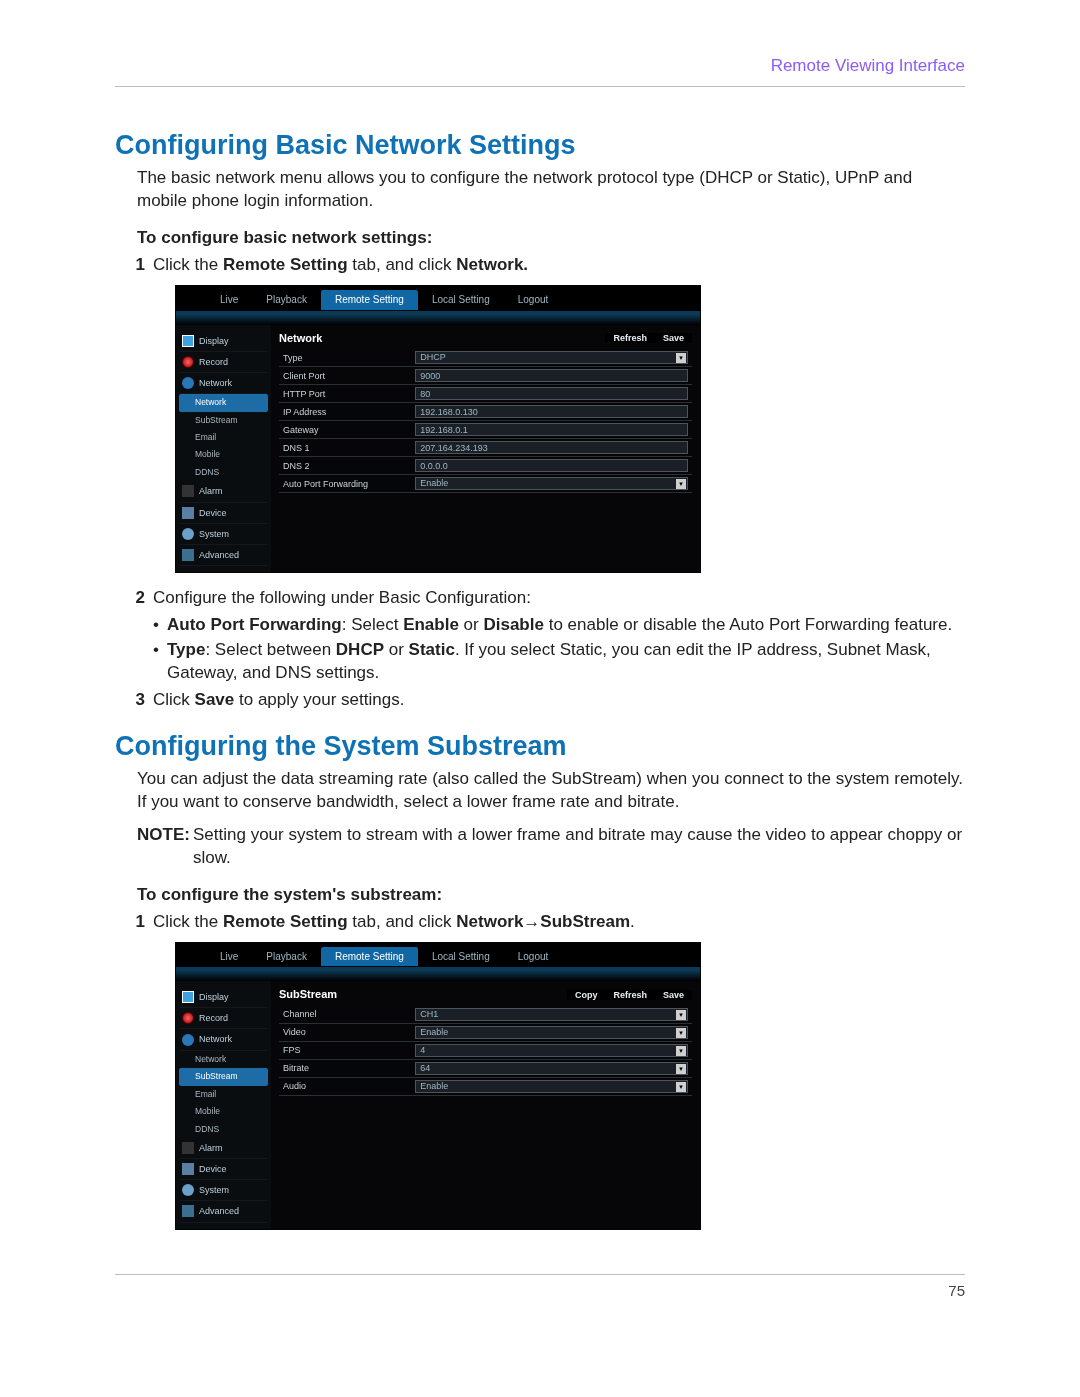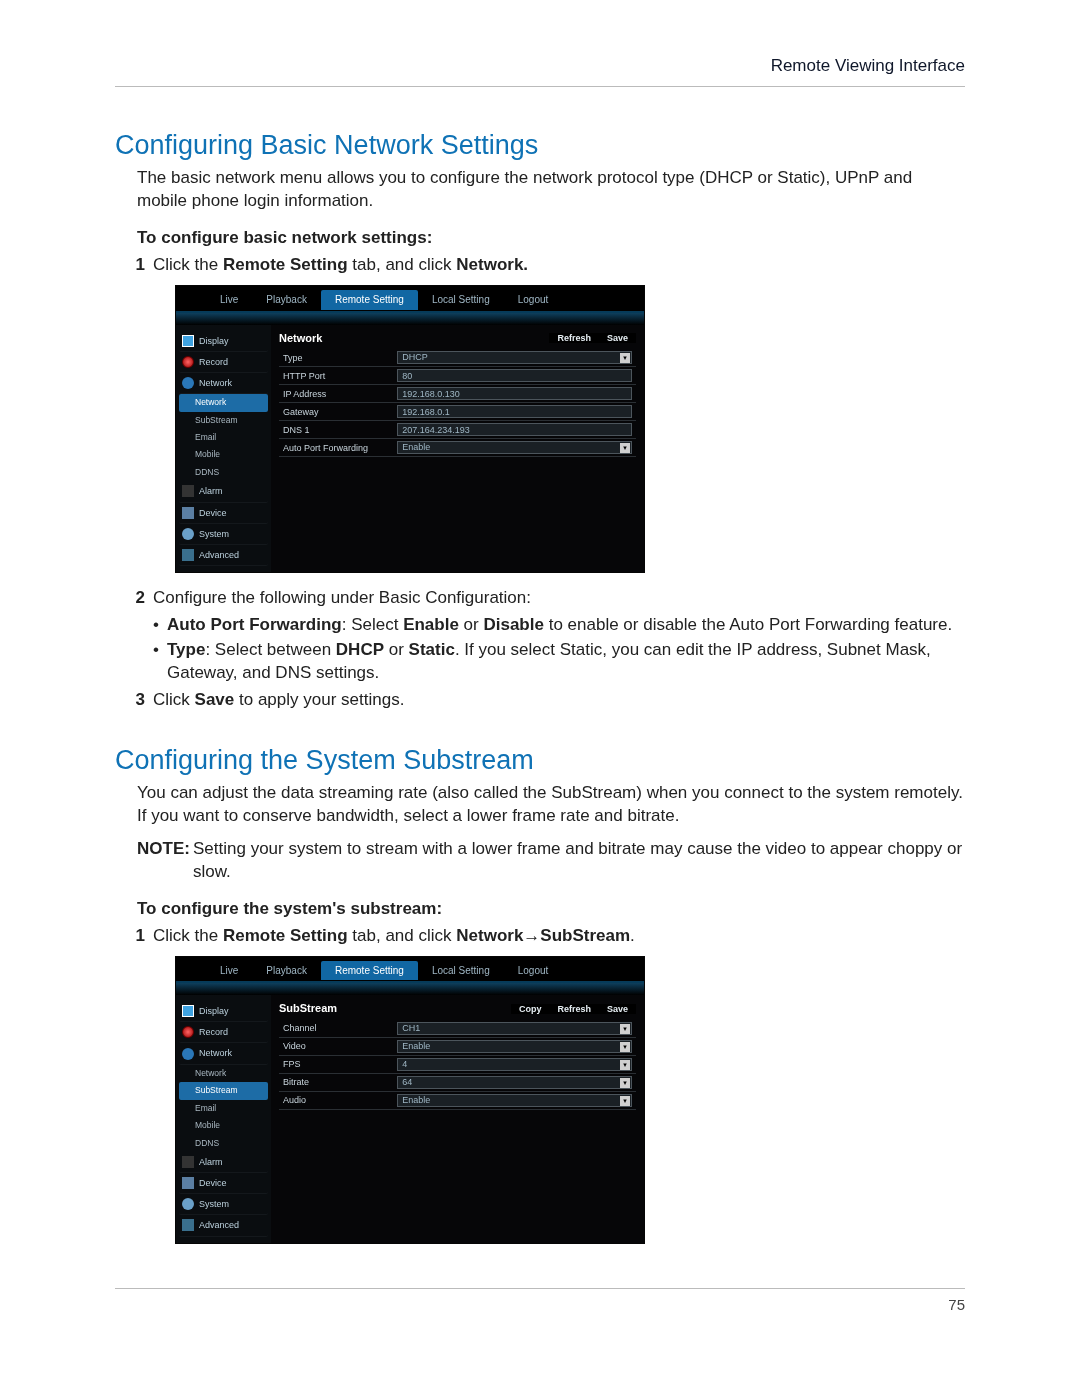--- a/index.html
+++ b/index.html
@@ -9,33 +9,33 @@
     width: 1080px;
     margin: 0 auto;
     color: #222;
     font-size: 17px;
     line-height: 1.35;
     padding: 55px 115px 60px 115px;
   }
   .header-right {
     text-align: right;
     font-size: 17px;
-    color: #0f172a;
+    color: #8b5cf6;
     margin-bottom: 8px;
   }
   .hr-top, .hr-bot {
     border: none;
     border-top: 1px solid #bbb;
     margin-bottom: 40px;
   }
   h2.section {
     color: #0f72b5;
     font-size: 27px;
-    font-weight: 400;
-    margin: 30px 0 4px 0;
+    font-weight: 700;
+    margin: 16px 0 4px 0;
   }
   .para {
     margin: 2px 0 2px 22px;
   }
   .subhead {
     font-weight: 700;
     margin: 14px 0 4px 22px;
   }
   ol.num { list-style: none; padding: 0; margin: 0 0 0 0; }
   ol.num > li { position: relative; padding-left: 38px; margin: 4px 0; }
@@ -47,21 +47,21 @@
   ul.bullets { list-style: none; padding: 0; margin: 4px 0 0 0; }
   ul.bullets > li { position: relative; padding-left: 14px; margin: 2px 0; }
   ul.bullets > li::before { content: "•"; position: absolute; left: 0; top: 0; }
   .strong { font-weight: 700; }
   .noteblock { margin: 10px 0 0 22px; }
   .noteblock .body { margin-left: 56px; }
   .noteblock .lead { float: left; font-weight: 700; }
 
   
   .shot {
-    width: 470px;
+    width: 526px;
     margin: 8px 0 14px 22px;
     background: #000;
     border: 1px solid #050505;
     font-size: 10px;
     color: #cfd8dc;
   }
   .tabbar {
     display: flex;
     background: #000;
     padding: 4px 0 1px 30px;
@@ -246,20 +246,26 @@
                 <tr>
                   <td class="label">Type</td>
                   <td>
                     <div class="inp sel">
                       <span>DHCP</span>
                       <span class="arrow">▾</span>
                     </div>
                   </td>
                 </tr>
             <tr>
+                  <td class="label">Client Port</td>
+                  <td>
+                    <div class="inp">9000</div>
+                  </td>
+                </tr>
+            <tr>
                   <td class="label">HTTP Port</td>
                   <td>
                     <div class="inp">80</div>
                   </td>
                 </tr>
             <tr>
                   <td class="label">IP Address</td>
                   <td>
                     <div class="inp">192.168.0.130</div>
                   </td>
@@ -267,20 +273,26 @@
             <tr>
                   <td class="label">Gateway</td>
                   <td>
                     <div class="inp">192.168.0.1</div>
                   </td>
                 </tr>
             <tr>
                   <td class="label">DNS 1</td>
                   <td>
                     <div class="inp">207.164.234.193</div>
+                  </td>
+                </tr>
+            <tr>
+                  <td class="label">DNS 2</td>
+                  <td>
+                    <div class="inp">0.0.0.0</div>
                   </td>
                 </tr>
             <tr>
                   <td class="label">Auto Port Forwarding</td>
                   <td>
                     <div class="inp sel">
                       <span>Enable</span>
                       <span class="arrow">▾</span>
                     </div>
                   </td>

